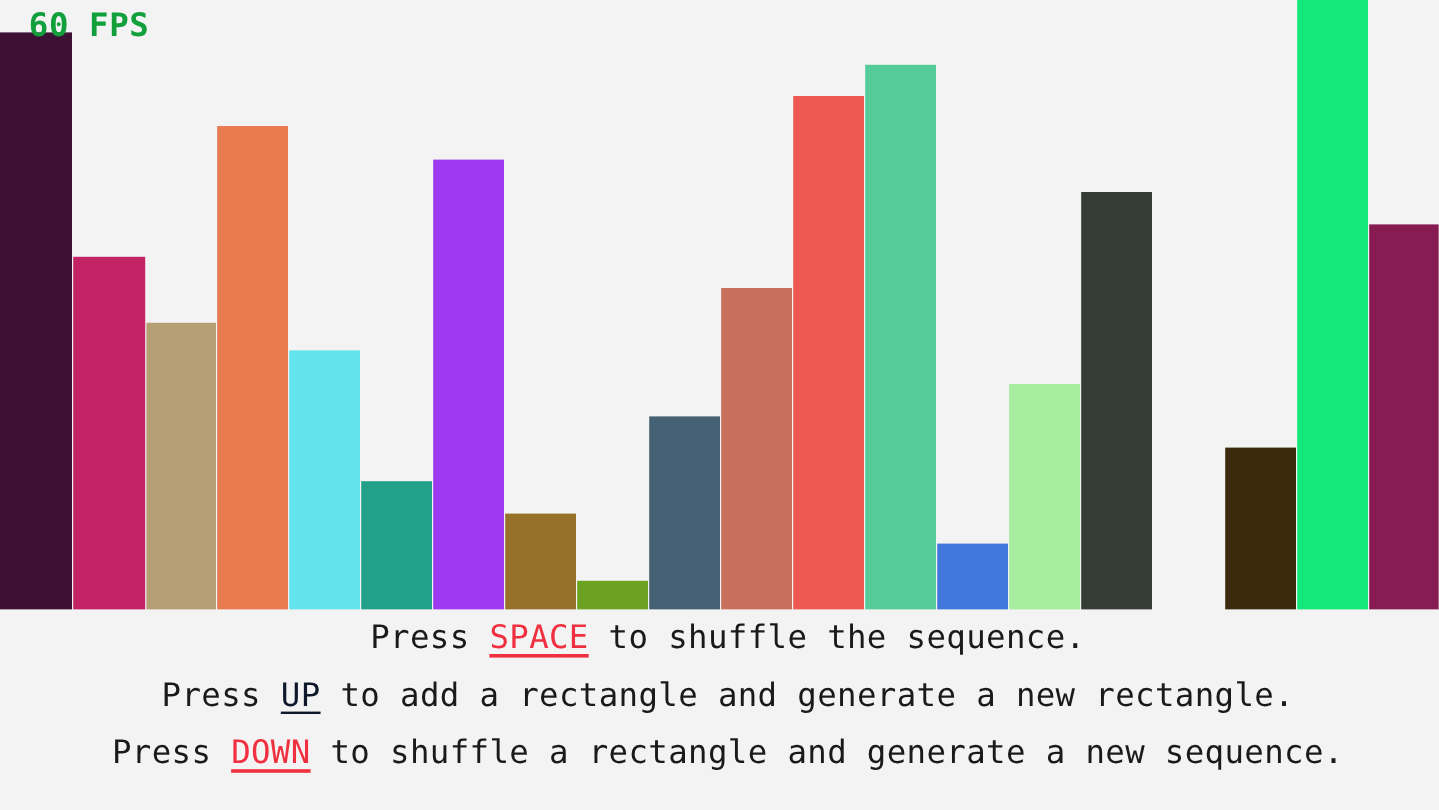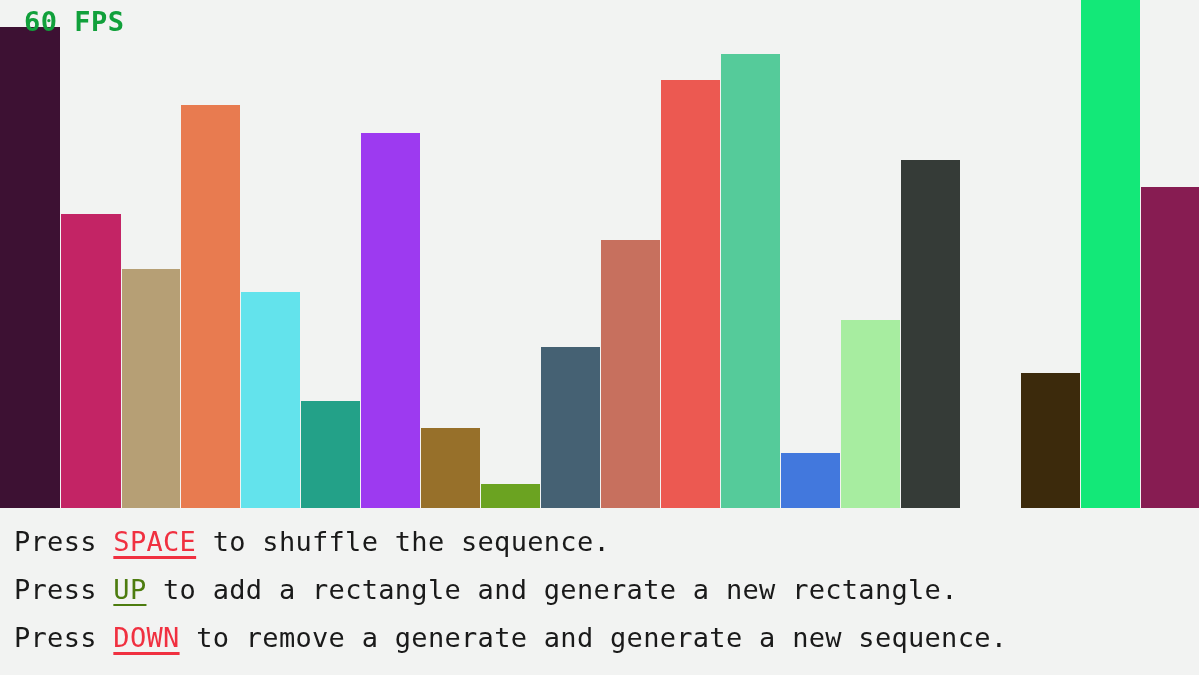--- a/index.html
+++ b/index.html
@@ -57,22 +57,23 @@
   }
 
   
   #instructions {
     position: absolute;
     left: 0;
     top: 508px;
     width: 1199px;
     height: 142px;
     background: #f2f3f2;
-    padding: 20px 0 0 14px;
+    padding: 10px 0 0 14px;
     box-sizing: border-box;
+    text-align: center;
   }
   .instruction-line {
     font-family: "DejaVu Sans Mono", "Liberation Mono", monospace;
     font-size: 27px;
     color: #1a1a1a;
     line-height: 1;
     margin-bottom: 21px;
     white-space: nowrap;
     letter-spacing: 0.3px;
   }
@@ -108,17 +109,17 @@
       <div class="bar" style="left: 1021px; width: 59px; height: 135px; background: rgb(60, 42, 12);"></div>
       <div class="bar" style="left: 1081px; width: 59px; height: 508px; background: rgb(19, 232, 120);"></div>
       <div class="bar" style="left: 1141px; width: 58px; height: 321px; background: rgb(135, 28, 82);"></div>
     </div>
 
   <div class="hud" id="fps-counter" style="color: rgb(17, 160, 59); margin-left: 12px;">60 FPS</div>
 
 
   <div id="instructions">
       <div class="instruction-line" style="color: rgb(26, 26, 26);"><span>Press </span><span class="key" style="color: rgb(240, 48, 64);">SPACE</span><span> to shuffle the sequence.</span></div>
-      <div class="instruction-line" style="color: rgb(26, 26, 26);"><span>Press </span><span class="key" style="color: #4d7c0f; text-decoration: underline;">UP</span><span> to add a rectangle and generate a new rectangle.</span></div>
-      <div class="instruction-line" style="color: rgb(26, 26, 26);"><span>Press </span><span class="key" style="color: rgb(240, 48, 64); margin-top: 40px;">DOWN</span><span> to remove a generate and generate a new sequence.</span></div>
+      <div class="instruction-line" style="color: rgb(26, 26, 26);"><span>Press </span><span class="key" style="color: #0f172a; text-decoration: underline;">UP</span><span> to add a rectangle and generate a new rectangle.</span></div>
+      <div class="instruction-line" style="color: rgb(26, 26, 26);"><span>Press </span><span class="key" style="color: rgb(240, 48, 64); margin-top: 40px;">DOWN</span><span> to shuffle a rectangle and generate a new sequence.</span></div>
     </div>
 
 </div>
 
 </body></html>

